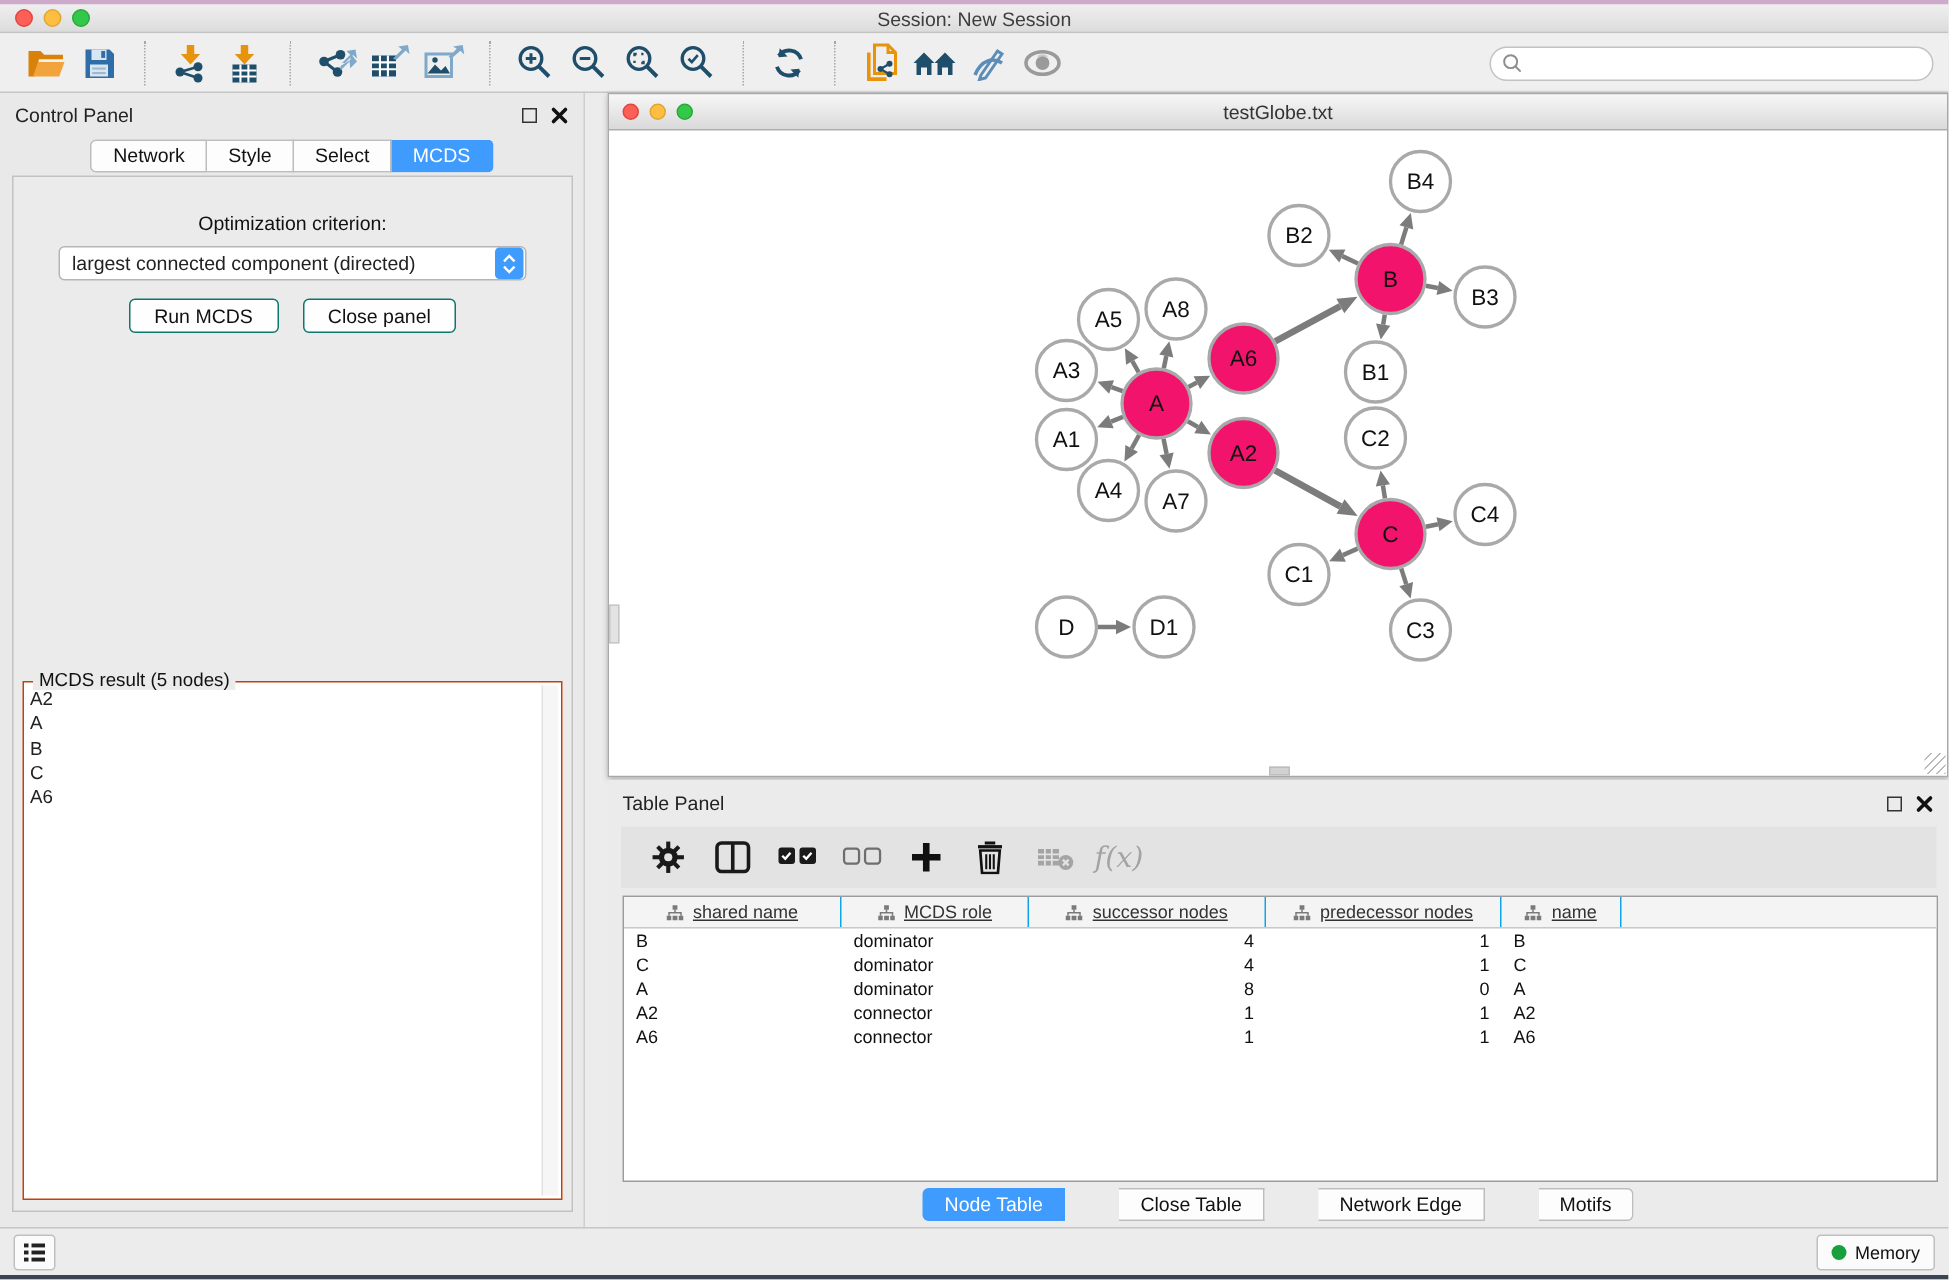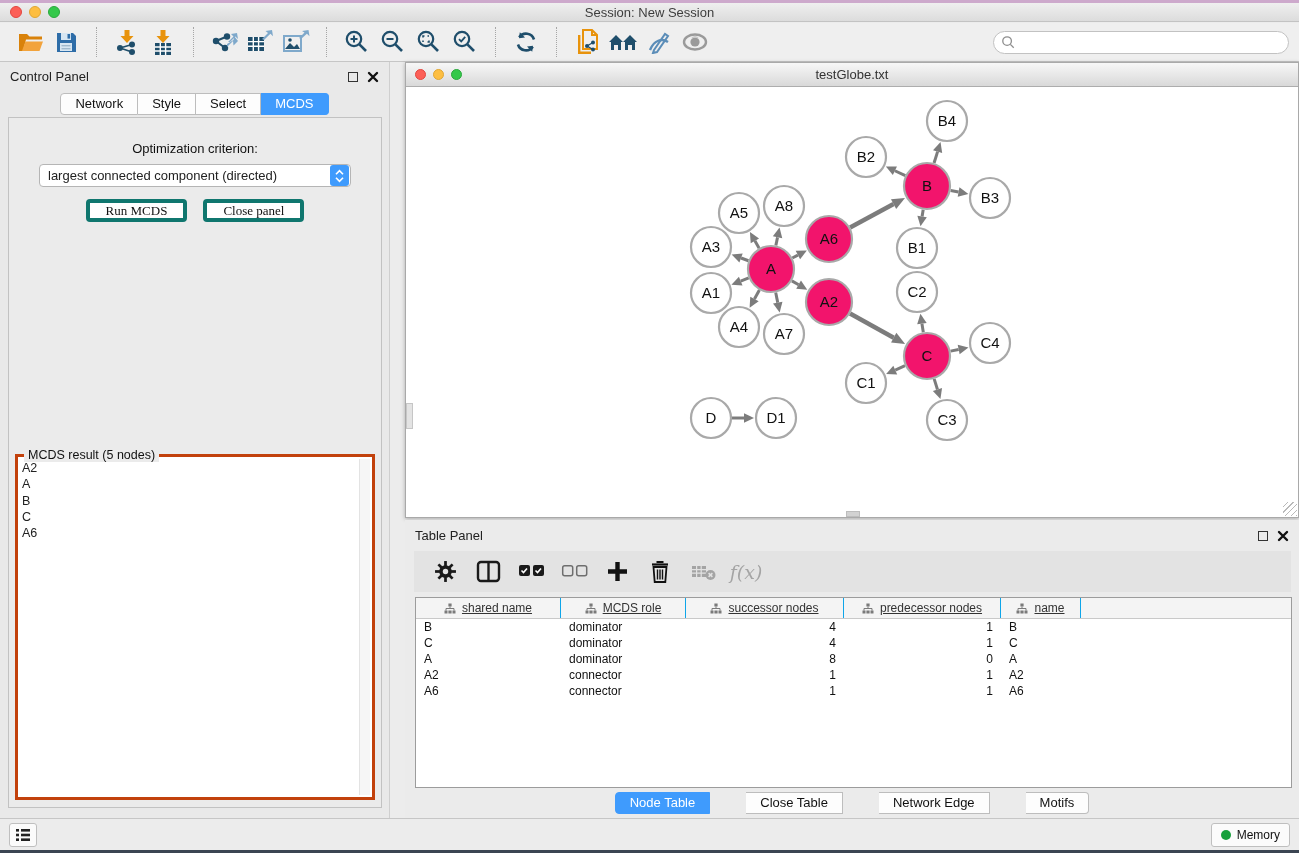--- a/index.html
+++ b/index.html
@@ -46,24 +46,24 @@
   .cp-content { position:absolute; left:8px; right:7px; top:55px; bottom:10px;
     background:#EBEBEB; border:1px solid #C2C2C2; }
   .opt-label { text-align:center; margin-top:23px; font-size:13px; color:#111; }
   .combo { width:312px; height:23px; margin:8px auto 0; background:#fff; border:1px solid #B5B5B5;
     border-radius:4px; display:flex; align-items:center; font-size:13px; }
   .combo .combo-text { flex:1; padding-left:8px; white-space:nowrap; overflow:hidden; }
   .combo .combo-btn { width:19px; height:21px; margin-right:1px; background:#3F9BFD; border-radius:3px;
     display:flex; flex-direction:column; align-items:center; justify-content:center; color:#fff; }
   .combo .combo-btn svg{ display:block; }
   .btn-row { display:flex; justify-content:center; gap:16px; margin-top:12px; }
-  .mac-btn { height:23px; padding:0 16px; font-size:13px; background:#FEFEFE; border:4px solid #0f766e;
-    border-radius:4px; color:#111; display:flex; align-items:center;font-family:Liberation Serif, serif; }
+  .mac-btn { height:23px; padding:0 16px; font-size:13px; background:#FEFEFE; border:1px solid #0f766e;
+    border-radius:4px; color:#111; display:flex; align-items:center; }
   .result-group { position:absolute; left:6px; right:6px; top:336px; bottom:7px;
-    border:3px solid #c2410c; background:#fff; }
+    border:1px solid #c2410c; background:#fff; }
   .result-legend { position:absolute; top:-9px; left:6px; background:#EBEBEB; padding:0 4px;
     font-size:12.5px; color:#111; }
   .result-list { position:absolute; inset:3px 16px 3px 4px; font-size:12.5px; line-height:16.3px;
     overflow:hidden; }
   .result-scroll { position:absolute; top:2px; bottom:2px; right:2px; width:11px;
     background:#F6F6F6; border-left:1px solid #E3E3E3; }
 
   
   .net-window { position:absolute; left:405px; top:62px; width:894px; height:456px;
     background:#fff; border:1px solid #A9A9A9; box-shadow:0 1px 4px rgba(0,0,0,.28); }

